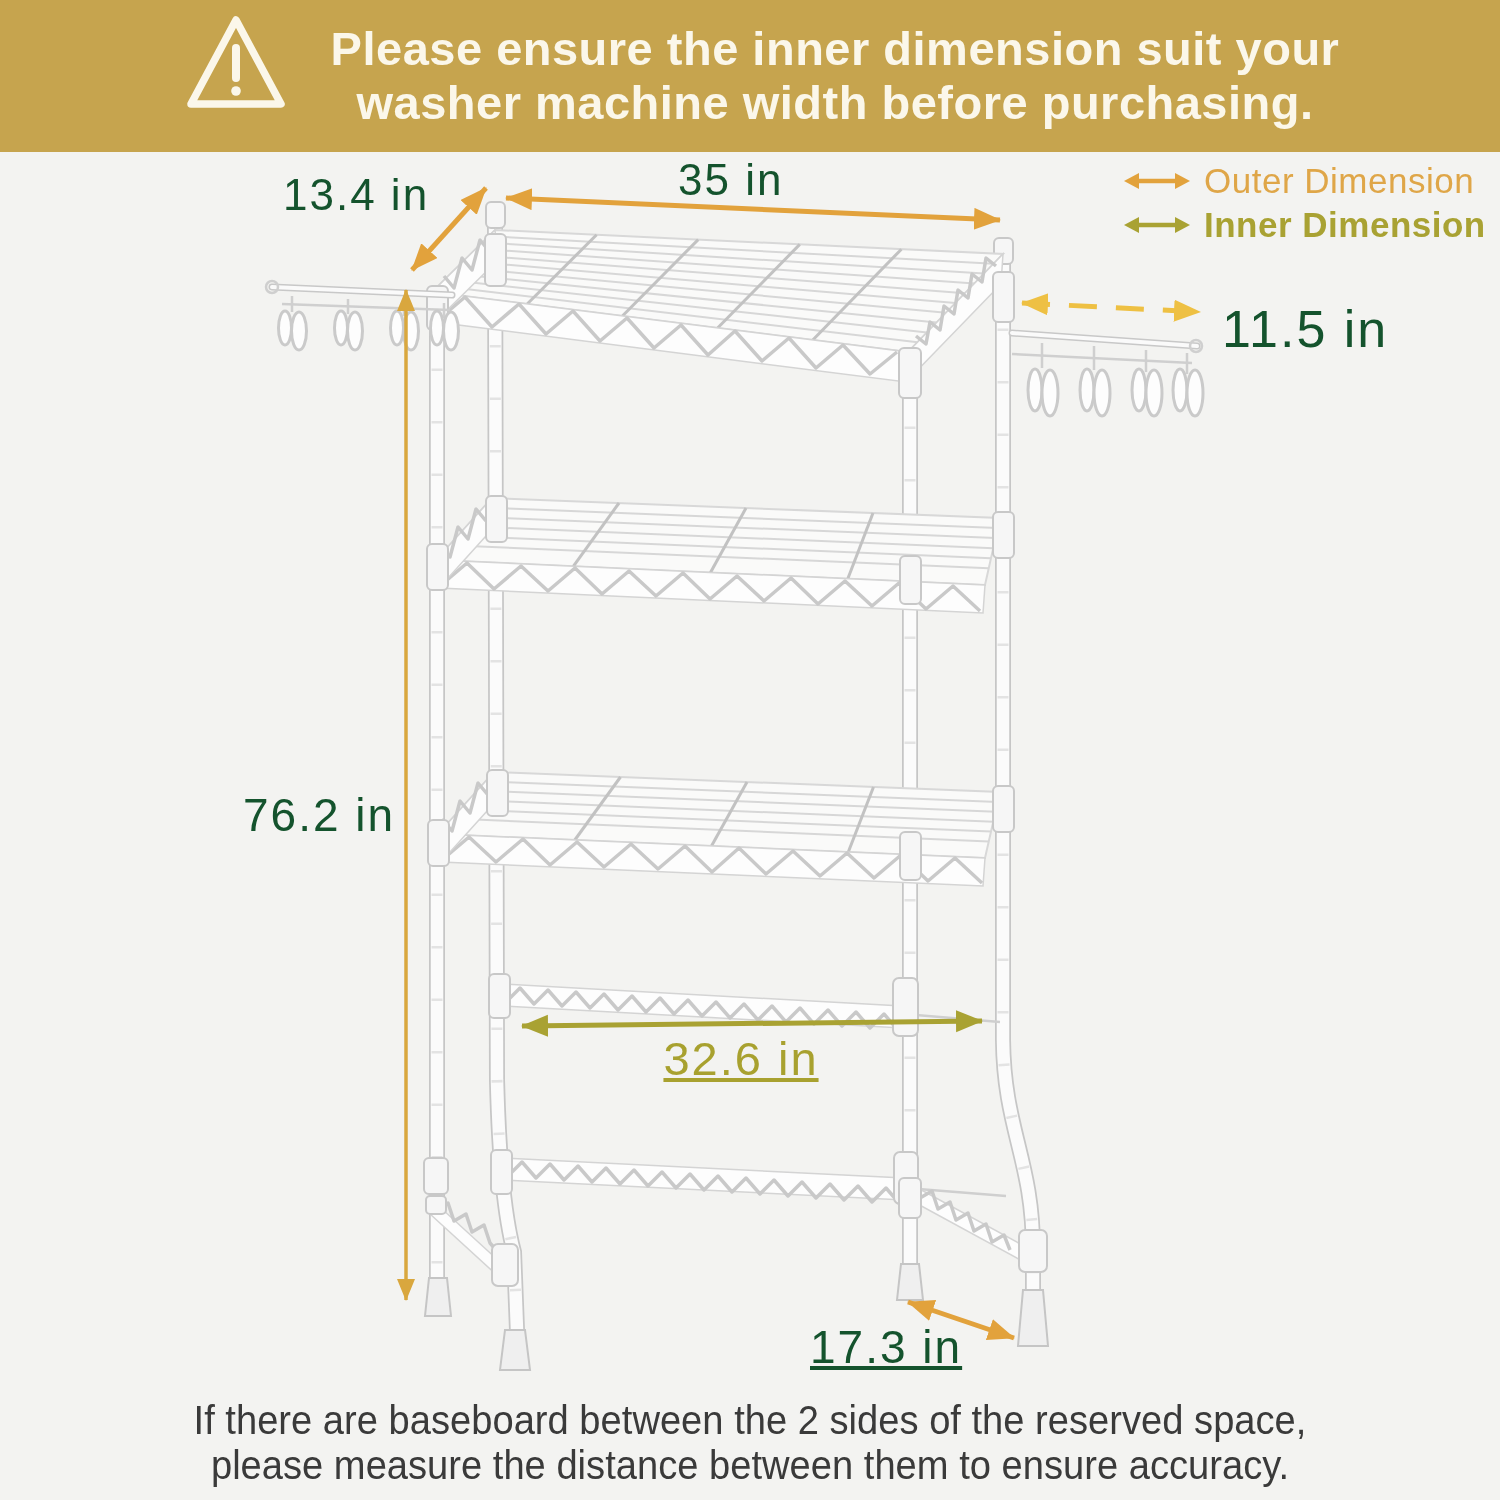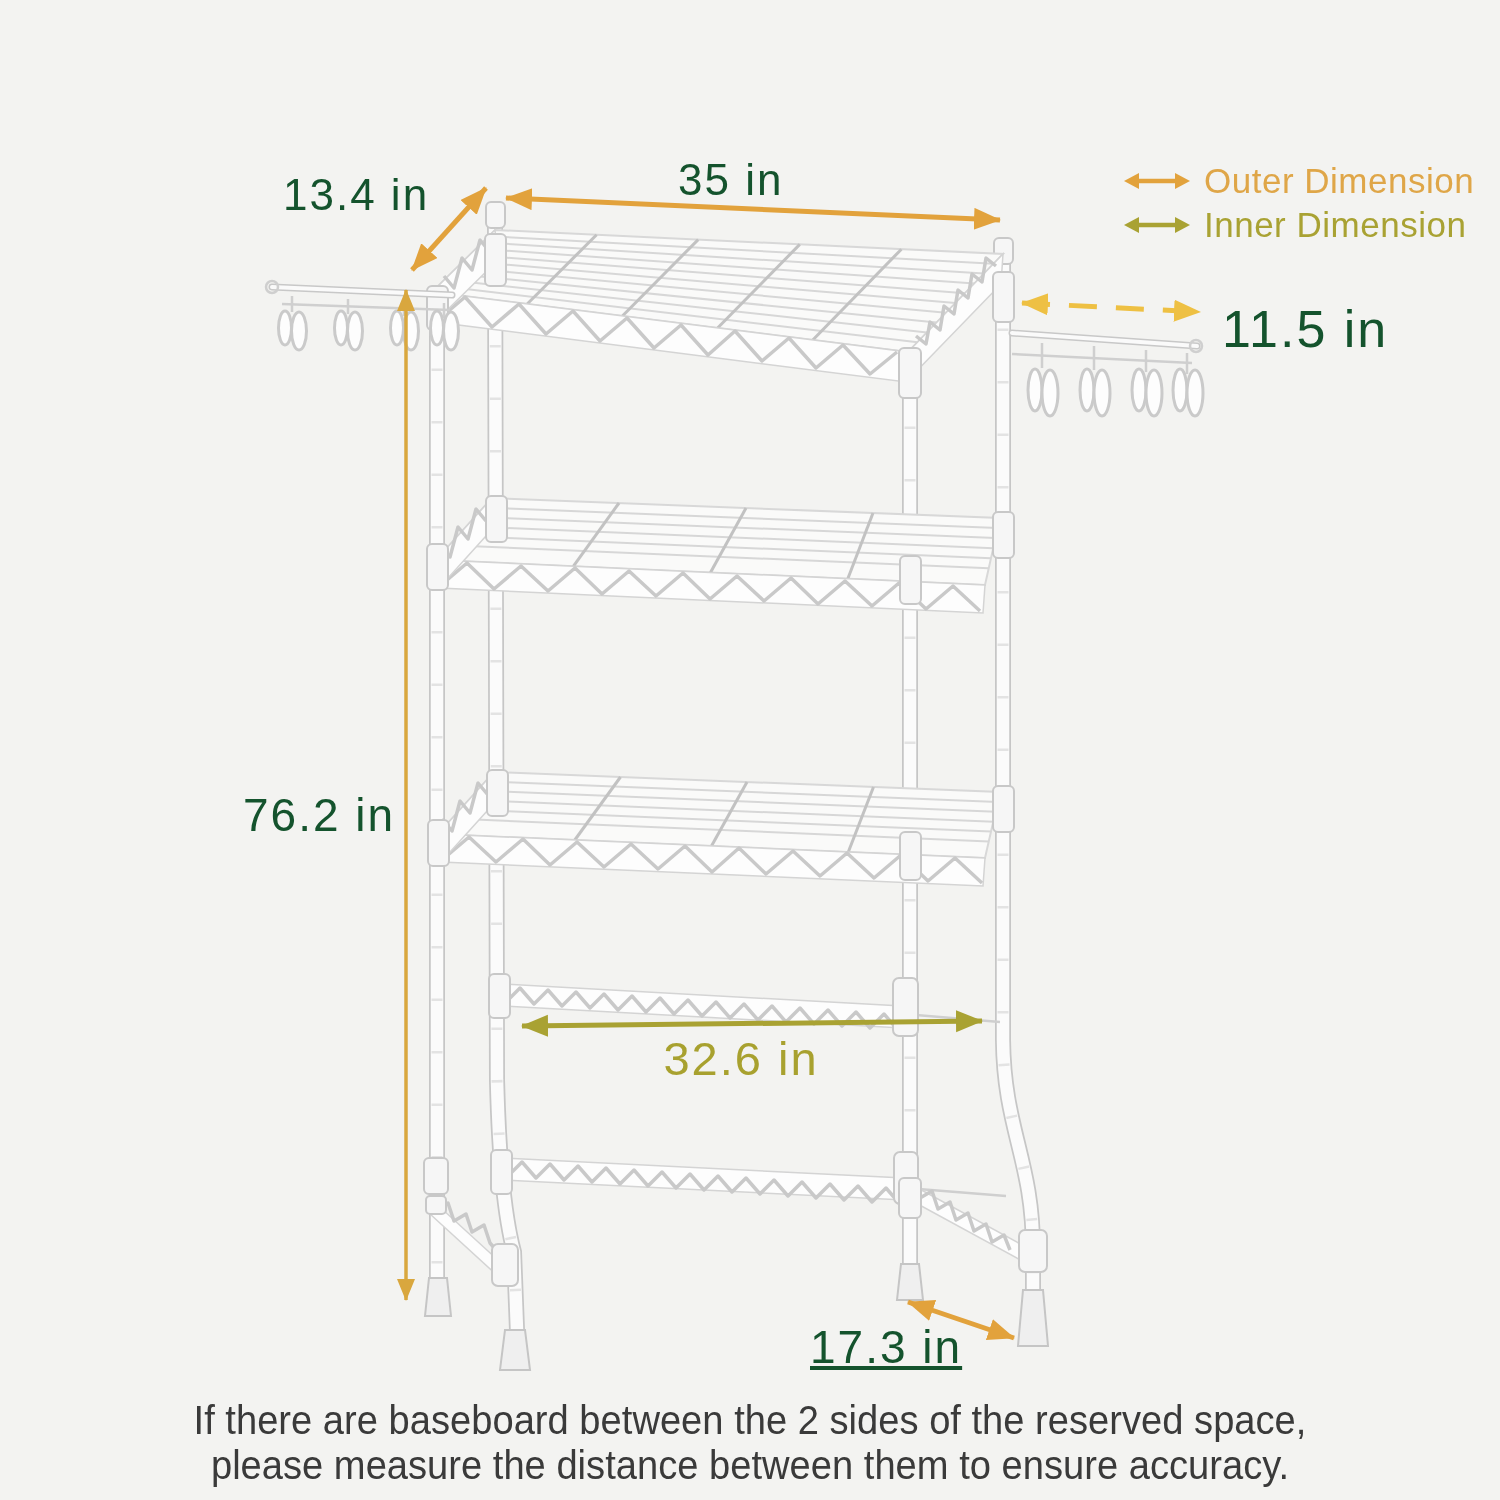--- a/index.html
+++ b/index.html
@@ -6,31 +6,31 @@
   .stage{position:relative;width:1500px;height:1500px;background:#f3f3f1;overflow:hidden;
          font-family:"Liberation Sans","DejaVu Sans",sans-serif;}
   
   .banner{position:absolute;left:0;top:0;width:1500px;height:152px;background:#c6a44e;}
   .banner-icon{position:absolute;left:186px;top:12px;width:100px;height:104px;}
   .banner-text{position:absolute;left:300px;top:22px;width:1070px;text-align:center;
                color:#fbf7ea;font-size:47px;line-height:54px;font-weight:600;letter-spacing:.5px;}
   
   .legend-row{position:absolute;left:1122px;height:40px;display:flex;align-items:center;gap:12px;}
   .legend-row.outer{top:161px;}
-  .legend-row.inner{top:205px;}
+  .legend-row.inner{top:205px;font-weight:bold;}
   .legend-label{font-size:35px;letter-spacing:.5px;}
   .legend-row.outer .legend-label{color:#dfa648;}
   .legend-row.inner .legend-label{color:#a9a233;}
   
   .dim{position:absolute;color:#14532d;font-size:44px;letter-spacing:2px;white-space:nowrap;}
   .dim.top-depth{left:283px;top:170px;}
   .dim.top-width{left:678px;top:155px;width:150px;text-align:left;}
   .dim.hook-rail{left:1222px;top:299px;font-size:52px;}
   .dim.height{left:243px;top:788px;font-size:46px;}
-  .dim.inner-width{left:596px;top:1031px;width:290px;text-align:center;font-size:47px;color:#a8a12f;}
+  .dim.inner-width{left:596px;top:1031px;width:290px;text-align:center;font-size:47px;color:#a8a12f;text-decoration:underline;}
   .dim.base-depth{left:810px;top:1320px;width:150px;text-align:center;font-size:46px;text-decoration:underline;}
   
   .footer{position:absolute;left:0;top:1398px;width:1500px;text-align:center;color:#3a3a3a;
           font-size:41px;line-height:45px;transform:scaleX(.93);}
   
   .scene{position:absolute;left:0;top:0;width:1500px;height:1500px;}
   .quad{fill:#fafaf9;stroke:#d8d8d8;stroke-width:2;}
   .band{fill:#fdfdfd;stroke:#d4d4d4;stroke-width:1.5;}
   .wire{stroke:#d7d7d7;stroke-width:2;fill:none;}
   .sup{stroke:#c2c2c2;stroke-width:3;fill:none;}
@@ -47,20 +47,31 @@
   .ago{stroke:#e2a23c;stroke-width:5;fill:none;}
   .agd{stroke:#eec043;stroke-width:5;fill:none;stroke-dasharray:28 19;}
   .agh{stroke:#d9a73e;stroke-width:3.5;fill:none;}
   .aol{stroke:#a9a233;stroke-width:5;fill:none;}
 </style>
 </head>
 <body>
 
 <div class="stage">
 
+  <div class="banner">
+    <svg class="banner-icon" viewBox="0 0 100 104">
+      <path d="M50 8 L95 92 L5 92 Z" fill="none" stroke="#fbf7ea" stroke-width="7.5" stroke-linejoin="round"></path>
+      <line x1="50" y1="36" x2="50" y2="66" stroke="#fbf7ea" stroke-width="8" stroke-linecap="round"></line>
+      <circle cx="50" cy="79" r="4.8" fill="#fbf7ea"></circle>
+    </svg>
+    <div class="banner-text">
+      <div>Please ensure the inner dimension suit your</div>
+      <div>washer machine width before purchasing.</div>
+    </div>
+  </div>
 
   <svg class="scene" viewBox="0 0 1500 1500">
     <defs>
       <marker id="mG" markerUnits="userSpaceOnUse" markerWidth="30" markerHeight="24" refX="26" refY="11" orient="auto-start-reverse">
         <path d="M0,0 L27,11 L0,22 Z" fill="#e2a23c"></path>
       </marker>
       <marker id="mD" markerUnits="userSpaceOnUse" markerWidth="30" markerHeight="24" refX="26" refY="11" orient="auto-start-reverse">
         <path d="M0,0 L27,11 L0,22 Z" fill="#eec043"></path>
       </marker>
       <marker id="mO" markerUnits="userSpaceOnUse" markerWidth="30" markerHeight="24" refX="26" refY="11" orient="auto-start-reverse">

